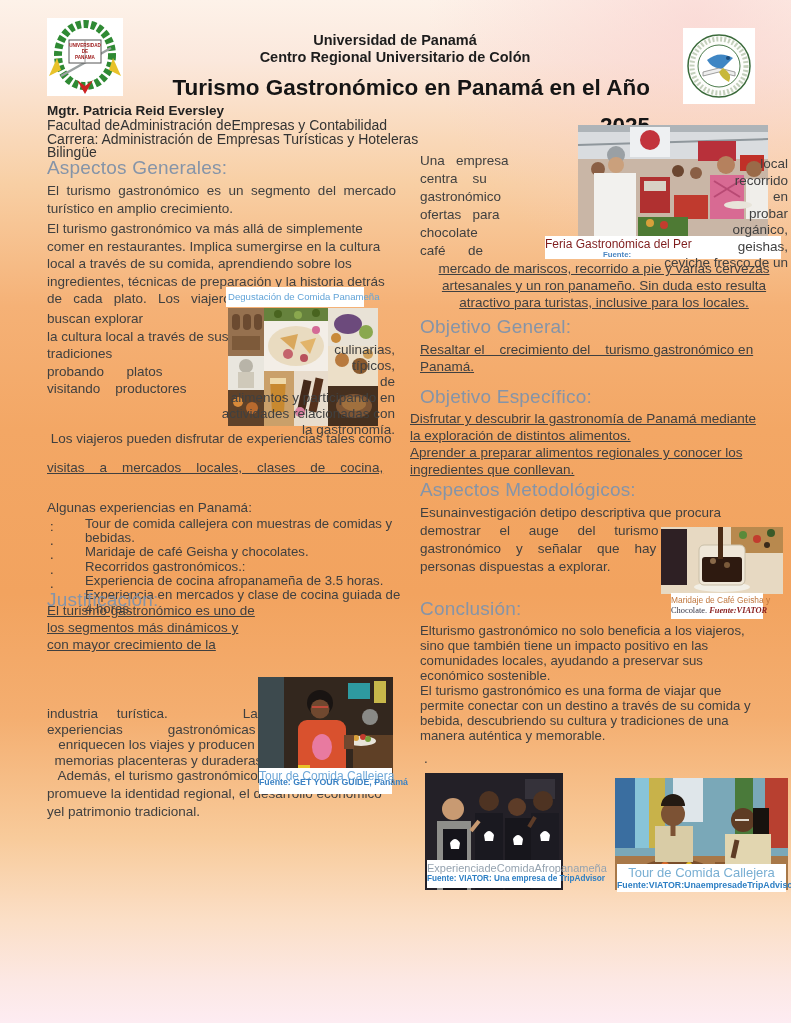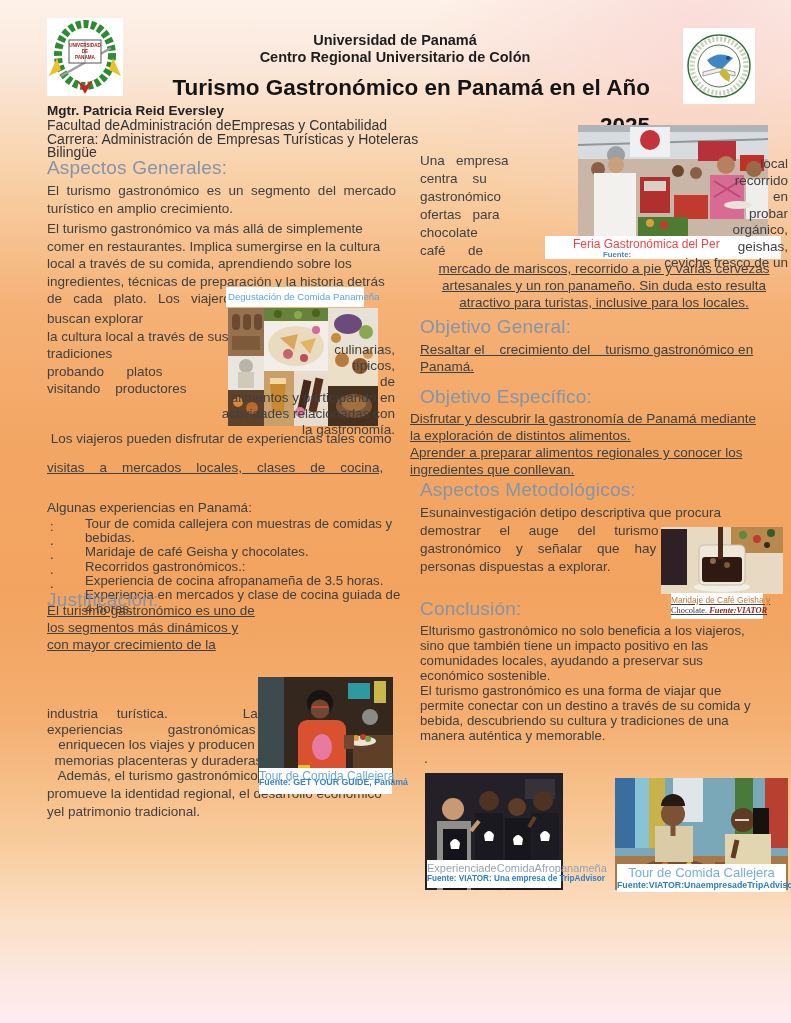--- a/index.html
+++ b/index.html
@@ -264,21 +264,21 @@
       <circle cx="176" cy="44" r="8" fill="#9a6a48"></circle>
       <rect x="168" y="54" width="22" height="40" fill="#f0eeea"></rect>
       <ellipse cx="160" cy="80" rx="14" ry="4" fill="#e8e4da"></ellipse>
       <rect x="96" y="70" width="34" height="24" fill="#c03a2e"></rect>
       <rect x="60" y="92" width="50" height="19" fill="#4e7a34"></rect>
       <circle cx="72" cy="98" r="4" fill="#d8a03a"></circle>
         <circle cx="86" cy="100" r="4" fill="#c23c2e"></circle>
     </svg>
   </div>
   <div class="abs capbar" style="left:545px;top:236px;width:236px;height:23px;z-index:2;">
-    <div style="font-size:12px;line-height:13px;color:#ef4444;text-align:left;padding-left:28px;margin-top:2px;white-space:nowrap;">Feria Gastronómica del Per</div>
+    <div style="font-size:12px;line-height:13px;color:#7f1d1d;text-align:left;margin-top:2px;white-space:nowrap;">Feria Gastronómica del Per</div>
     <div style="font-size:7.8px;line-height:8px;color:#4a86c2;font-weight:bold;padding-left:58px;white-space:nowrap;">Fuente:</div>
   </div>
   <div class="abs b right lh165" style="left:560px;top:156px;width:228px;z-index:5;">
       <div>local</div>
       <div>recorrido</div>
       <div>en</div>
       <div>probar</div>
       <div>orgánico,</div>
       <div>geishas,</div>
       <div>ceviche fresco de un</div>
@@ -322,21 +322,21 @@
         <circle cx="106" cy="18" r="3" fill="#3a2a1a"></circle>
       <rect x="0" y="2" width="26" height="56" fill="#2e2024"></rect>
       <ellipse cx="61" cy="60" rx="28" ry="5" fill="#f2efe6"></ellipse>
       <rect x="38" y="18" width="46" height="40" rx="5" fill="#efe7d8" stroke="#c9bfa8"></rect>
       <rect x="41" y="30" width="40" height="25" rx="3" fill="#2e1a10"></rect>
       <circle cx="52" cy="34" r="3" fill="#8a6a4a"></circle>
         <circle cx="66" cy="38" r="3" fill="#7a5a3a"></circle>
       <rect x="57" y="0" width="5" height="32" fill="#4a2c16"></rect>
     </svg>
   </div>
-  <div class="abs capbar" style="left:671px;top:593px;width:92px;height:26px;text-decoration:underline;">
+  <div class="abs capbar" style="left:671px;top:593px;width:92px;height:26px;">
     <div class="center" style="font-size:8.4px;line-height:11px;color:#c0763c;white-space:nowrap;margin-top:2px;">Maridaje de Café Geisha y</div>
     <div class="center" style="font-size:8.4px;line-height:10px;font-family:'Liberation Serif',serif;white-space:nowrap;"><span style="color:#334;">Chocolate. </span><span style="color:#8a2020;font-weight:bold;font-style:italic;">Fuente:VIATOR</span></div>
   </div>
 
   <div class="abs h" style="left:420px;top:598px;">Conclusión:</div>
   <div class="abs lh15" style="left:420px;top:623px;width:368px;font-size:13.2px;">
       <div>Elturismo gastronómico no solo beneficia a los viajeros,</div>
       <div>sino que también tiene un impacto positivo en las</div>
       <div>comunidades locales, ayudando a preservar sus</div>
       <div>económico sostenible.</div>

